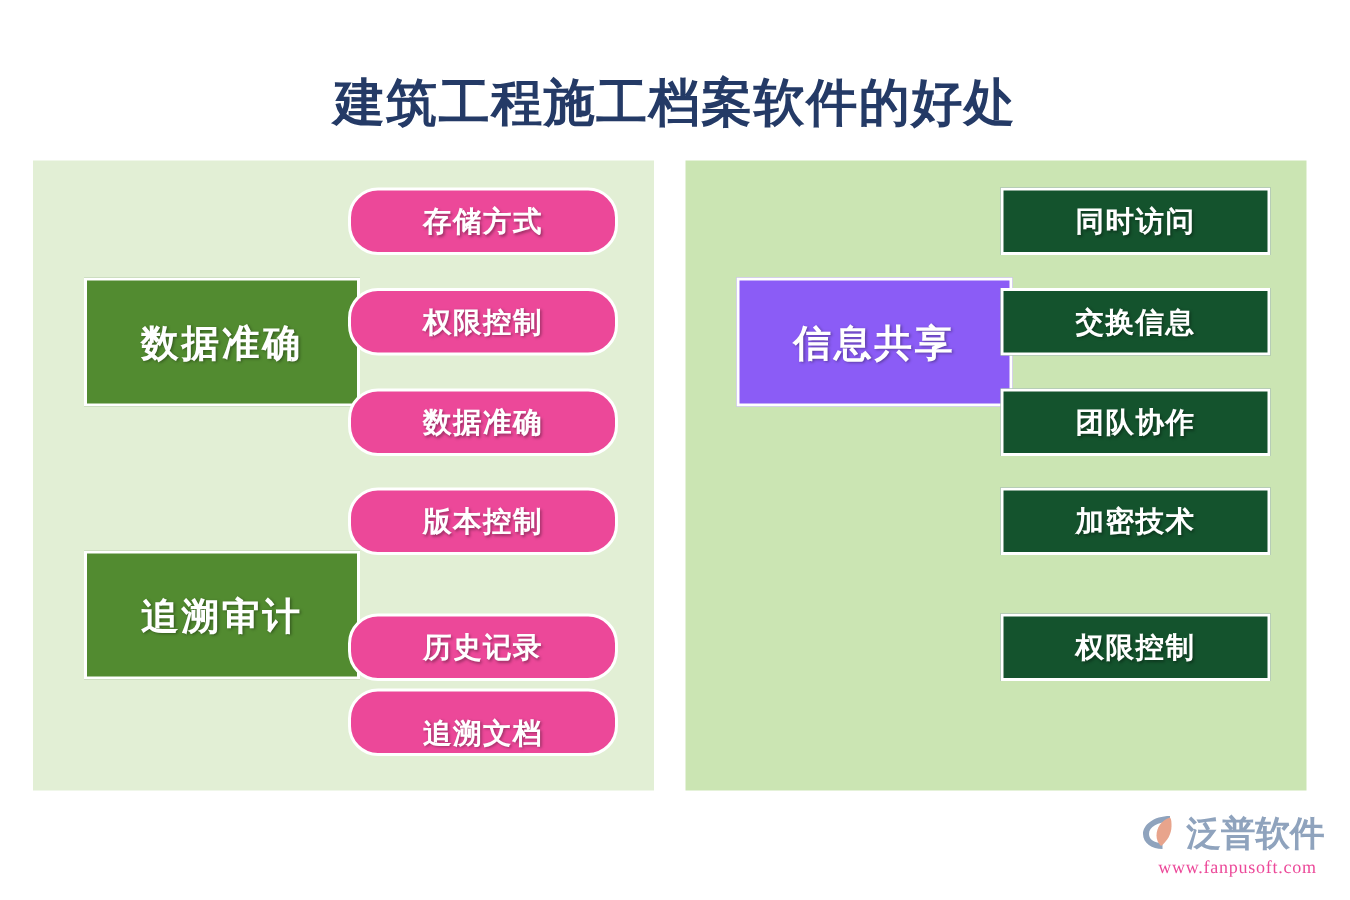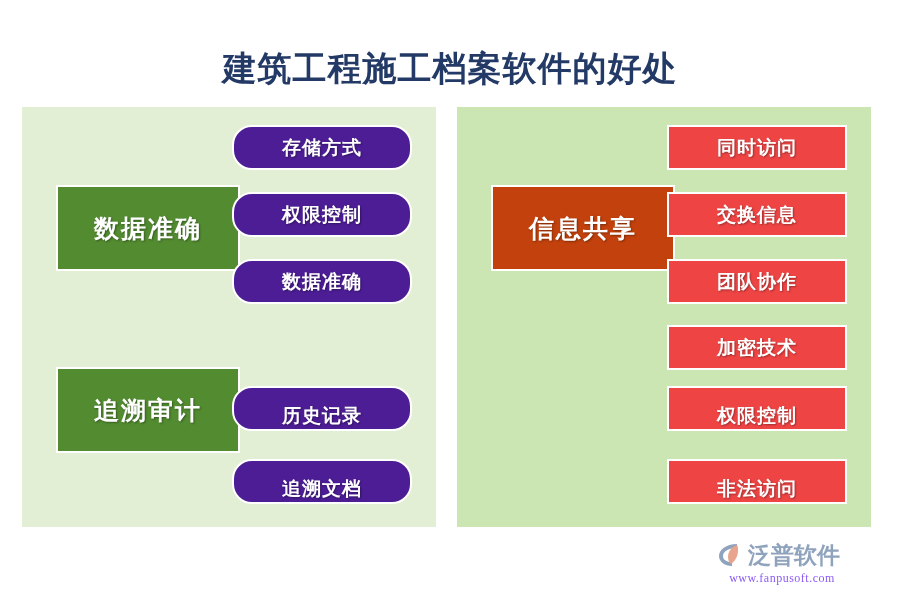--- a/index.html
+++ b/index.html
@@ -62,54 +62,54 @@
     font-size: 25px;
     font-weight: bold;
     letter-spacing: 2px;
     text-shadow: 1px 1px 2px rgba(0,0,0,0.35);
     white-space: nowrap;
   }
   .group-box.g1 { top: 78px; }
   .group-box.g2 { top: 260px; }
 
   .panel-left  .group-box { background: #528b30; }
-  .panel-right .group-box { background: #c2410c; }
+  .panel-right .group-box { background: #8b5cf6; }
 
   
   .item-box {
     position: absolute;
     left: 210px;
     width: 180px;
     height: 45px;
     border: 2px solid #ffffff;
     box-sizing: border-box;
     display: flex;
     align-items: center;
     justify-content: center;
     color: #ffffff;
     font-size: 19px;
     font-weight: bold;
     letter-spacing: 1px;
     text-shadow: 1px 1px 2px rgba(0,0,0,0.35);
     white-space: nowrap;
   }
-  .panel-left  .item-box { background: #4c1d95; border-radius: 20px; }
-  .panel-right .item-box { background: #ef4444; }
+  .panel-left  .item-box { background: #ec4899; border-radius: 20px; }
+  .panel-right .item-box { background: #14532d; }
 
   .item-box.i0 { top: 18px;  }
   .item-box.i1 { top: 85px;  }
   .item-box.i2 { top: 152px; }
   .item-box.i3 { top: 218px; }
-  .item-box.i4 { top: 279px; align-items: flex-end; }
+  .item-box.i4 { top: 302px; }
   .item-box.i5 { top: 352px; align-items: flex-end; }
 
   
   .logo {
     position: absolute;
-    left: 717px;
+    left: 760px;
     top: 540px;
     width: 130px;
     height: 50px;
   }
   .logo-row {
     display: flex;
     align-items: center;
     height: 30px;
   }
   .logo-mark {
@@ -123,21 +123,21 @@
     font-weight: bold;
     color: #8fa3bd;
     letter-spacing: 0px;
     font-family: "Liberation Sans", "DejaVu Sans", sans-serif;
     line-height: 28px;
     white-space: nowrap;
   }
   .logo-url {
     margin-top: 1px;
     font-size: 12px;
-    color: #8b5cf6;
+    color: #ec4899;
     letter-spacing: 0.5px;
     font-family: "Liberation Serif", "DejaVu Serif", serif;
     text-align: center;
     width: 130px;
     white-space: nowrap;
   }
 </style>
 </head>
 <body>
 
@@ -156,20 +156,23 @@
 
     <div class="item-box i0">
       <span>存储方式</span>
     </div>
     <div class="item-box i1">
       <span>权限控制</span>
     </div>
     <div class="item-box i2">
       <span>数据准确</span>
     </div>
+    <div class="item-box i3">
+      <span>版本控制</span>
+    </div>
     <div class="item-box i4">
       <span>历史记录</span>
     </div>
     <div class="item-box i5">
       <span>追溯文档</span>
     </div>
 
   </div>
 
   <div class="panel panel-right">
@@ -185,23 +188,20 @@
       <span>团队协作</span>
     </div>
     <div class="item-box i1">
       <span>交换信息</span>
     </div>
     <div class="item-box i3">
       <span>加密技术</span>
     </div>
     <div class="item-box i4">
       <span>权限控制</span>
-    </div>
-    <div class="item-box i5">
-      <span>非法访问</span>
     </div>
 
   </div>
 
   <div class="logo">
     <div class="logo-row">
       <span class="logo-mark">
         <svg viewBox="0 0 28 28" width="28" height="28" xmlns="http://www.w3.org/2000/svg">
           <path d="M20 3 C9 3 2 9 2 15 C2 21 8 25 15 25 L15 21 C10 21 6 19 6 15 C6 10 12 7 20 7 Z" fill="#8fa3bd"></path>
           <path d="M20 4 C14 6 11 11 11 16 C11 19 12 21 14 23 C18 20 21 15 21 10 C21 7 21 5 20 4 Z" fill="#e8a48c"></path>

